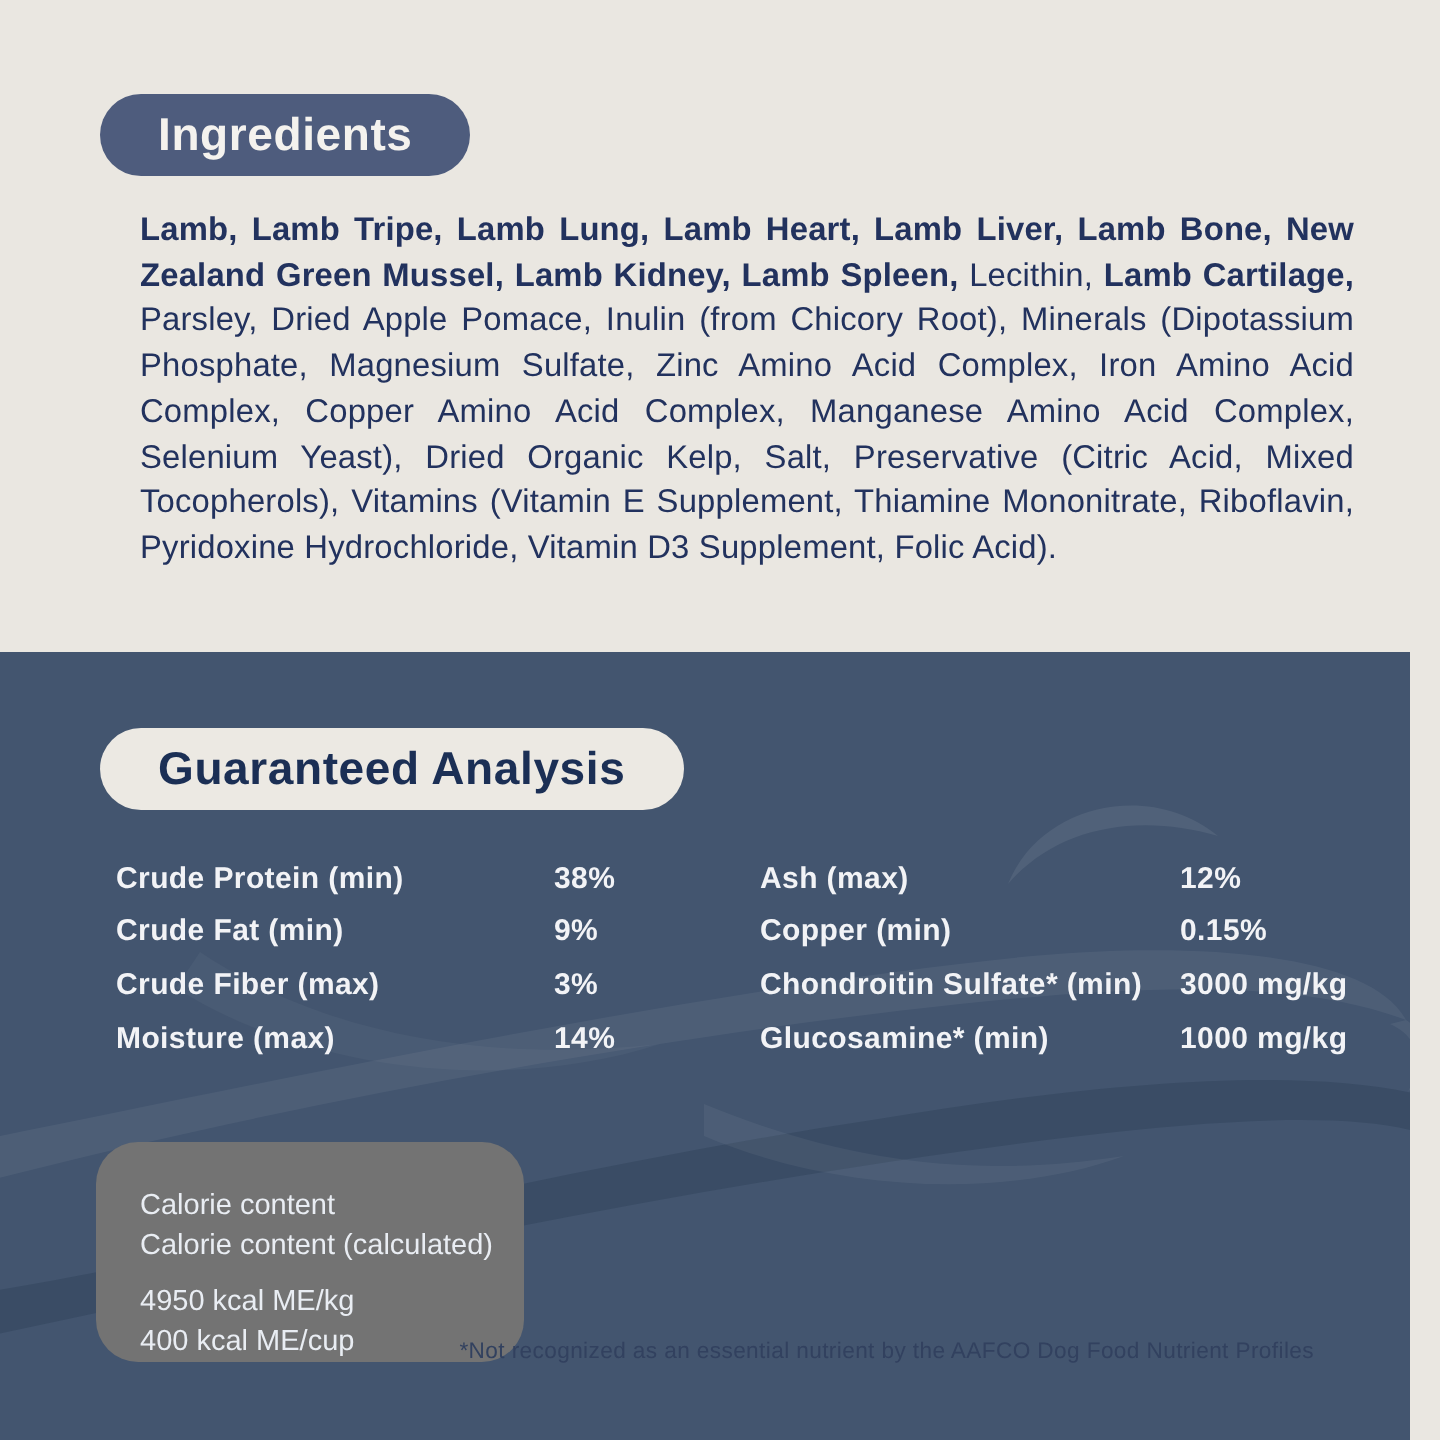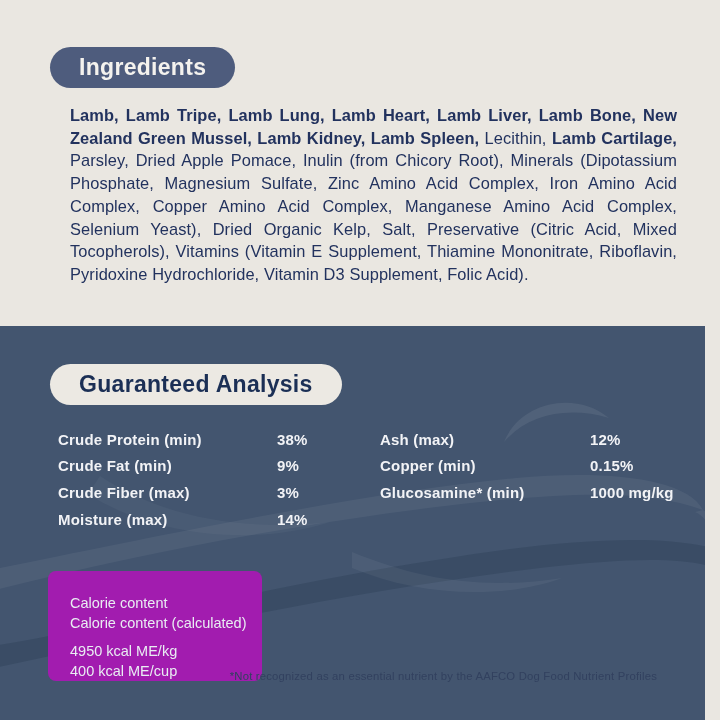--- a/index.html
+++ b/index.html
@@ -27,21 +27,21 @@
   .ga-table{position:absolute;top:100px;}
   .ga-table-left{left:58px;}
   .ga-table-right{left:380px;}
   .trow{display:flex;align-items:center;height:26.6px;}
   .trow .lbl{color:#F2F3F6;font-size:15px;font-weight:bold;letter-spacing:.2px;}
   .trow .val{color:#F2F3F6;font-size:15px;font-weight:bold;letter-spacing:.2px;}
   .ga-table-left .lbl{width:219px;}
   .ga-table-right .lbl{width:210px;}
 
   .calorie-box{position:absolute;left:48px;top:245px;width:214px;height:110px;
-    background:#a21caf;border-radius:8px;box-sizing:border-box;padding:22px 0 0 22px;}
+    background:#737373;border-radius:21px;box-sizing:border-box;padding:22px 0 0 22px;}
   .calorie-box .cline{color:#E9EDF3;font-size:14.5px;line-height:20px;font-weight:normal;}
   .calorie-gap{height:8px;}
 
   .footnote{position:absolute;right:48px;top:344px;font-size:11.3px;color:#32415F;
     letter-spacing:.2px;font-weight:normal;text-align:center;}
 </style>
 </head>
 <body>
 
 <div class="canvas">
@@ -91,20 +91,24 @@
     <div class="ga-table ga-table-right">
         <div class="trow">
           <span class="lbl">Ash (max)</span>
           <span class="val">12%</span>
         </div>
         <div class="trow">
           <span class="lbl">Copper (min)</span>
           <span class="val">0.15%</span>
         </div>
         <div class="trow">
+          <span class="lbl">Chondroitin Sulfate* (min)</span>
+          <span class="val">3000 mg/kg</span>
+        </div>
+        <div class="trow">
           <span class="lbl">Glucosamine* (min)</span>
           <span class="val">1000 mg/kg</span>
         </div>
       </div>
 
     <div class="calorie-box">
       <div class="cline">Calorie content</div>
       <div class="cline">Calorie content (calculated)</div>
       <div class="calorie-gap"></div>
       <div class="cline">4950 kcal ME/kg</div>

